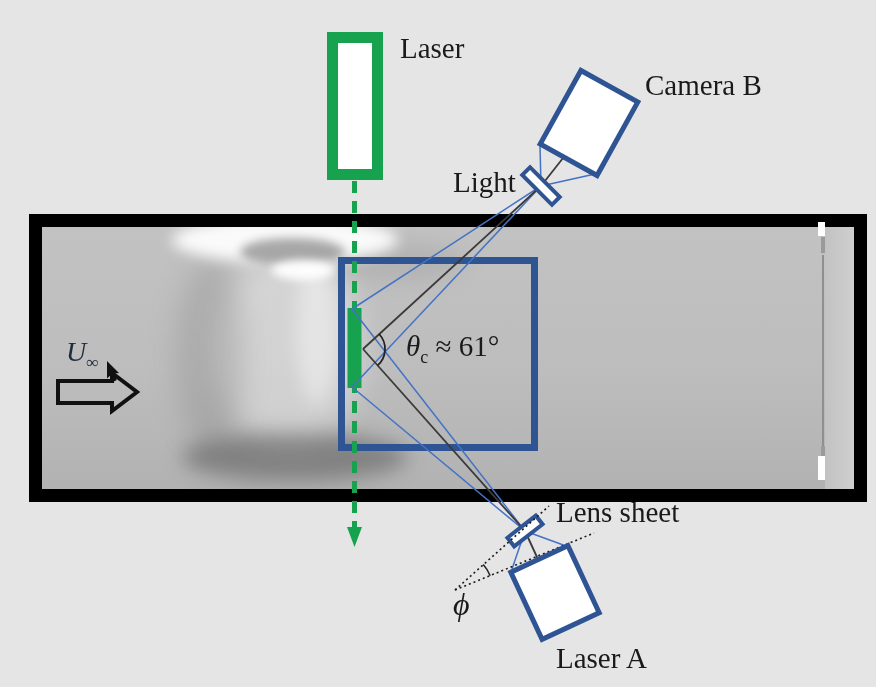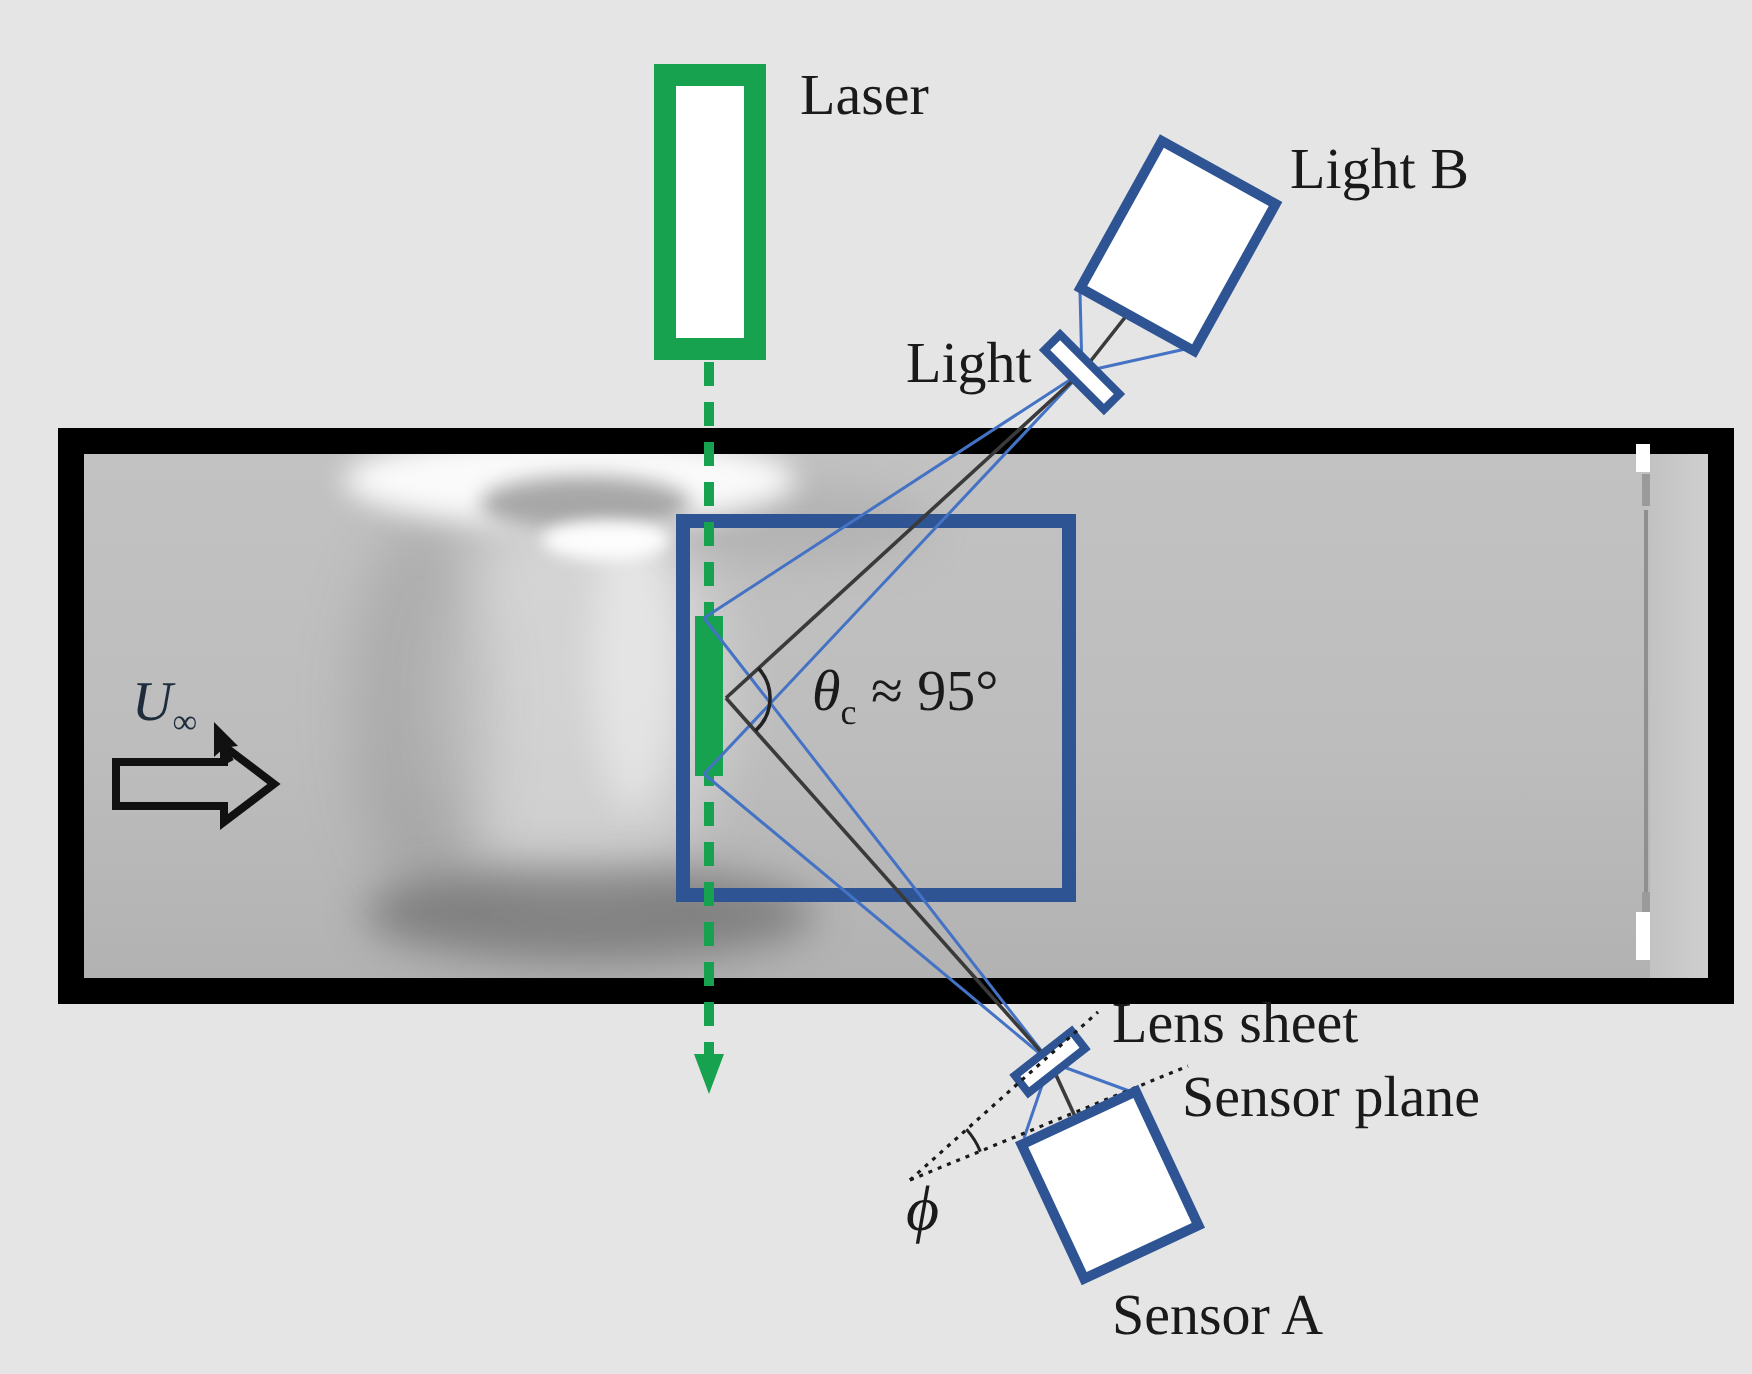--- a/index.html
+++ b/index.html
@@ -120,34 +120,33 @@
       <line class="mark-line" x1="823" y1="255" x2="823" y2="449"></line>
       <rect class="mark-dark" x="821" y="237" width="4" height="16"></rect>
       <rect class="mark-dark" x="821" y="446" width="4" height="12"></rect>
       <rect class="mark-white" x="818" y="222" width="7" height="14"></rect>
       <rect class="mark-white" x="818" y="456" width="7" height="24"></rect>
     </g>
   </svg>
 
   <div class="lbl" style="left:400px;top:33px">Laser</div>
 
-  <div class="lbl" style="left:645px;top:70px">Light B</div>
+  <div class="lbl" style="left:645px;top:70px">Camera B</div>
 
   <div class="lbl" style="left:453px;top:167px">Light</div>
 
   <div class="lbl" style="left:406px;top:331px">
     <i>θ</i><sub>c</sub>
-    <span>≈ 95°</span>
+    <span>≈ 61°</span>
   </div>
 
   <div class="lbl lbl-u" style="left:66px;top:337px">
     <i>U</i><sub>∞</sub>
   </div>
 
 
   <div class="lbl" style="left:556px;top:497px">Lens sheet</div>
 
-  <div class="lbl" style="left:591px;top:534px">Sensor plane</div>
 
   <div class="lbl lbl-phi" style="left:453px;top:588px">ϕ</div>
 
-  <div class="lbl" style="left:556px;top:643px">Sensor A</div>
+  <div class="lbl" style="left:556px;top:643px">Laser A</div>
 </div>
 
 </body></html>

